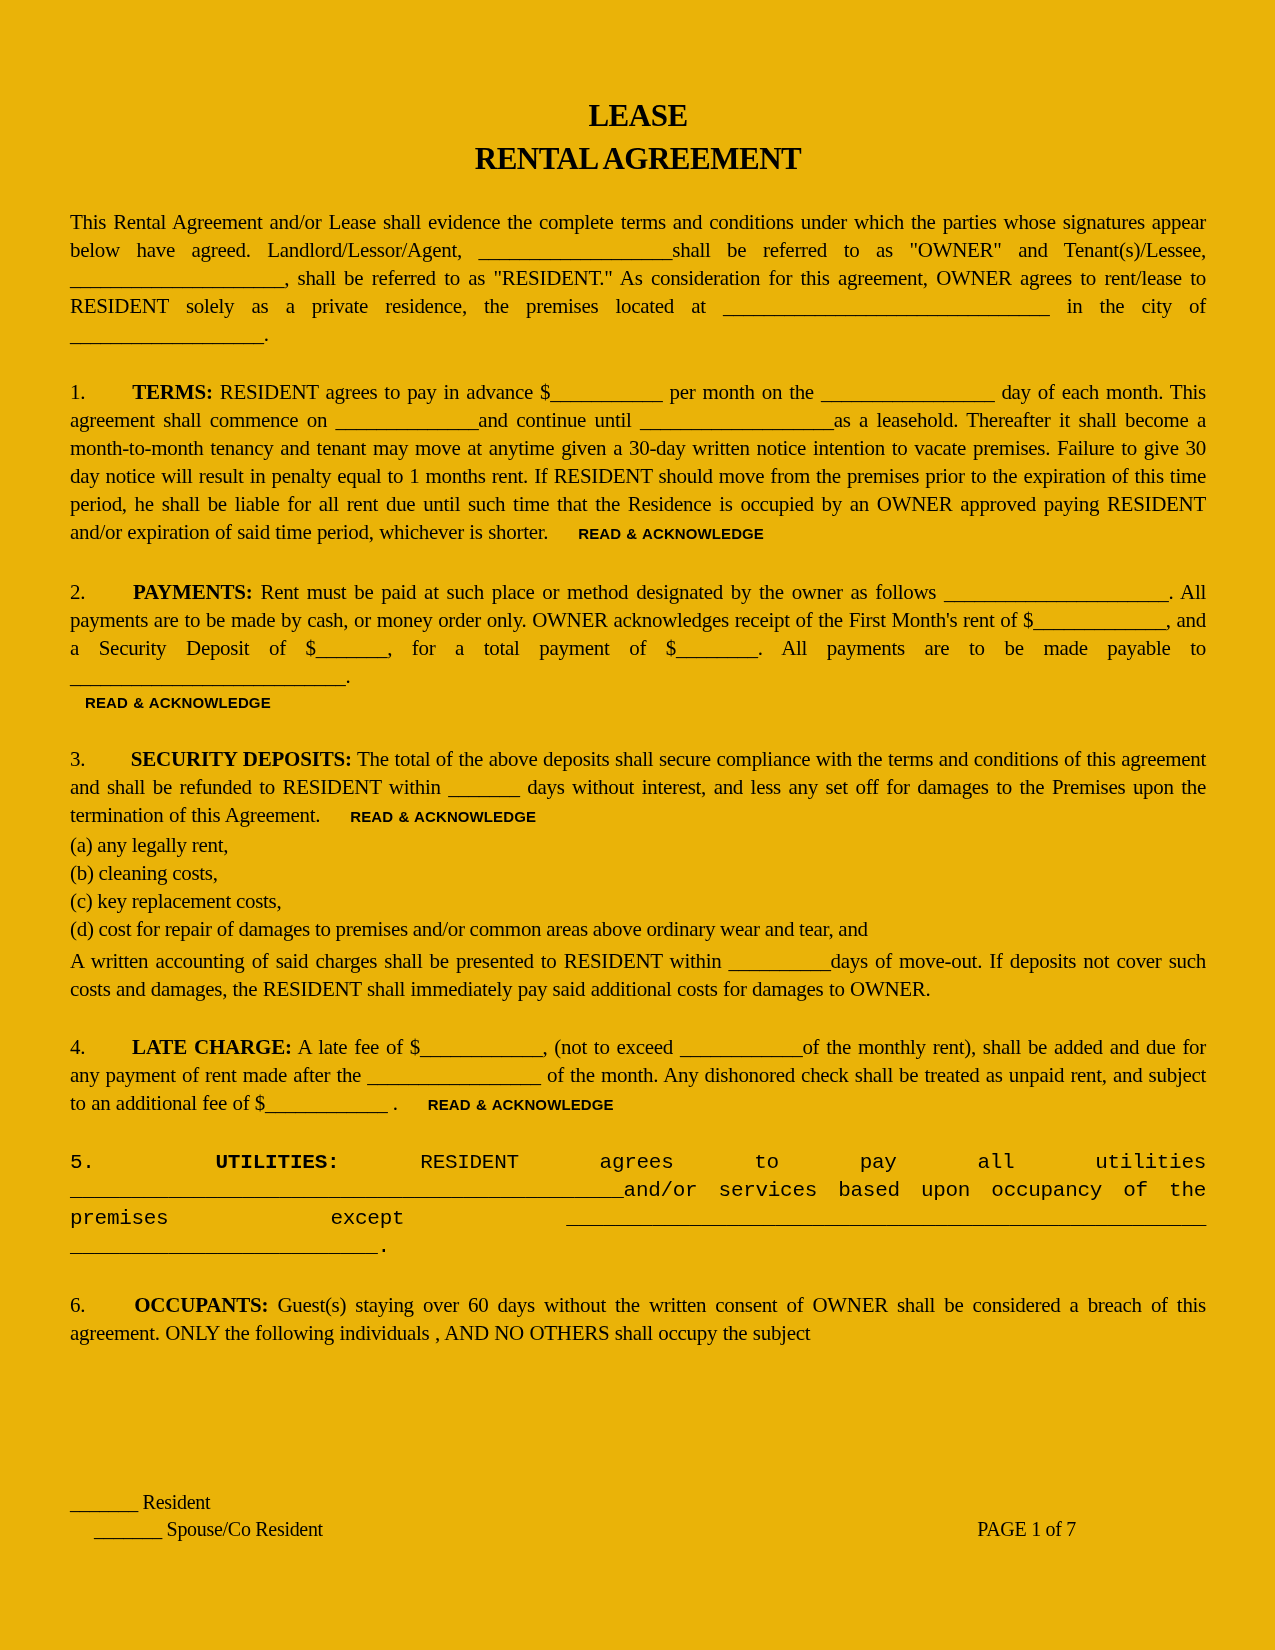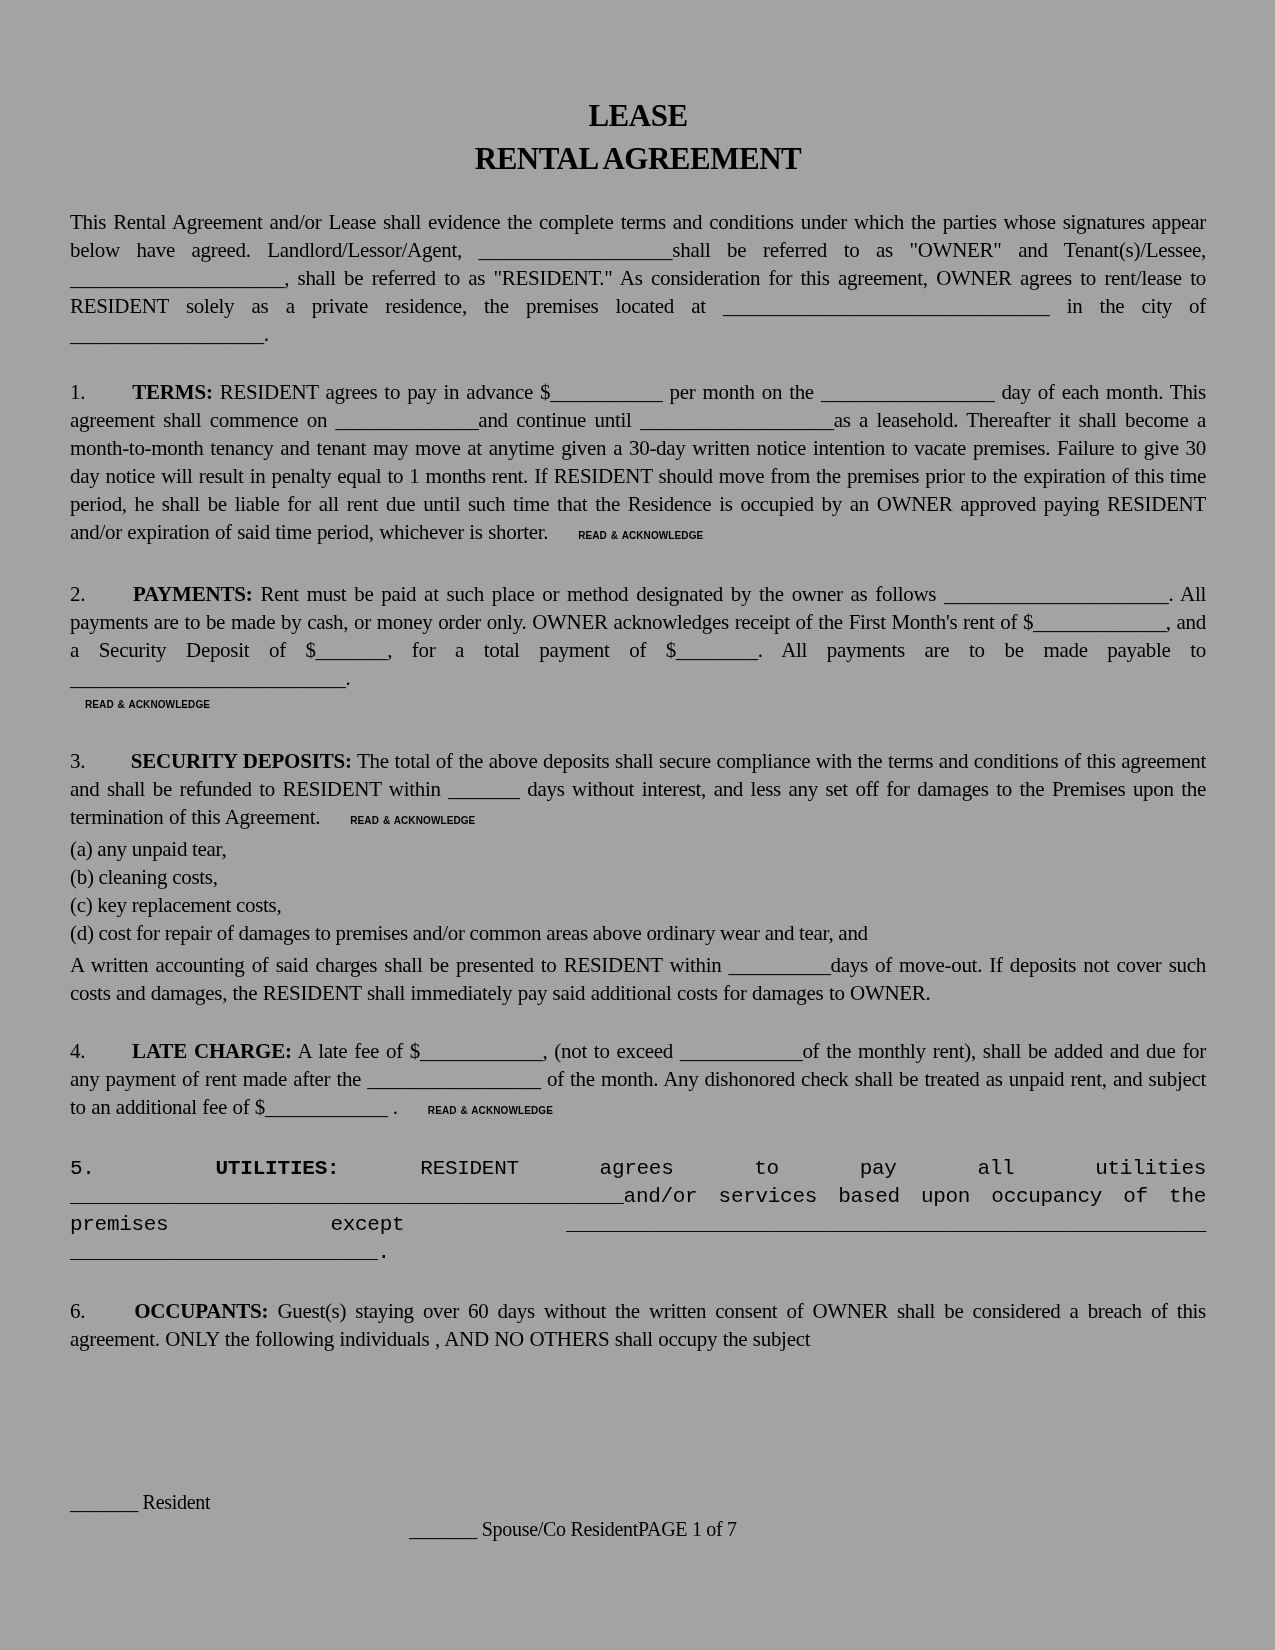--- a/index.html
+++ b/index.html
@@ -4,21 +4,21 @@
 <style>
   html, body {
     margin: 0;
     padding: 0;
     background: #ffffff;
   }
   .page {
     position: relative;
     width: 1275px;
     height: 1650px;
-    background: #a3a3a3;
+    background: #eab308;
     color: #000000;
     font-family: "Liberation Serif", serif;
     overflow: hidden;
   }
   .content {
     position: absolute;
     left: 70px;
     top: 0;
     width: 1136px;
   }
@@ -40,21 +40,21 @@
     word-spacing: 0.5px;
   }
   .para.first { margin-top: 12px; }
   .para.no-gap { margin-top: 4px; }
   .wrap-any { overflow-wrap: anywhere; font-family: Liberation Mono, monospace; }
   .sec-num { font-weight: 400; }
   .sec-title { font-weight: 700; letter-spacing: -0.2px; margin-left: 40px; }
   .ack {
     font-family: "Liberation Sans", sans-serif;
     font-weight: 700;
-    font-size: 10px;
+    font-size: 15px;
     letter-spacing: 0.1px;
     word-spacing: 1px;
   }
   .ack-inline {
     margin-left: 30px;
     white-space: nowrap;
   }
   .ack-block {
     margin: 1px 0 0 15px;
     line-height: 24px;
@@ -73,21 +73,22 @@
     top: 1489px;
     font-size: 20px;
     line-height: 27px;
     letter-spacing: -0.3px;
   }
   .footer-row {
     display: flex;
     justify-content: flex-start;
   }
   .footer-row.second {
-    justify-content: center;
+    justify-content: space-between;
+    margin-left: 24px;
   }
   .page-label {
     margin-right: 125px;
   }
 </style>
 </head>
 <body>
 
 <div class="page">
   <div class="content">
@@ -98,21 +99,21 @@
     </h1>
 
     <p class="para first">This Rental Agreement and/or Lease shall evidence the complete terms and conditions under which the parties whose signatures appear below have agreed. Landlord/Lessor/Agent, ___________________shall be referred to as "OWNER" and Tenant(s)/Lessee, _____________________, shall be referred to as "RESIDENT." As consideration for this agreement, OWNER agrees to rent/lease to RESIDENT solely as a private residence, the premises located at ________________________________ in the city of ___________________.</p>
 
     <p class="para"><span class="sec-num">1.</span> <span class="sec-title">TERMS:</span><span> RESIDENT agrees to pay in advance $___________ per month on the _________________ day of each month. This agreement shall commence on ______________and continue until ___________________as a leasehold. Thereafter it shall become a month-to-month tenancy and tenant may move at anytime given a 30-day written notice intention to vacate premises. Failure to give 30 day notice will result in penalty equal to 1 months rent. If RESIDENT should move from the premises prior to the expiration of this time period, he shall be liable for all rent due until such time that the Residence is occupied by an OWNER approved paying RESIDENT and/or expiration of said time period, whichever is shorter.</span><span class="ack ack-inline">READ &amp; ACKNOWLEDGE</span></p>
 
     <p class="para"><span class="sec-num">2.</span> <span class="sec-title">PAYMENTS:</span><span> Rent must be paid at such place or method designated by the owner as follows ______________________. All payments are to be made by cash, or money order only. OWNER acknowledges receipt of the First Month's rent of $_____________, and a Security Deposit of $_______, for a total payment of $________. All payments are to be made payable to ___________________________.</span></p>
     <div class="ack ack-block">READ &amp; ACKNOWLEDGE</div>
 
     <p class="para"><span class="sec-num">3.</span> <span class="sec-title">SECURITY DEPOSITS:</span><span> The total of the above deposits shall secure compliance with the terms and conditions of this agreement and shall be refunded to RESIDENT within _______ days without interest, and less any set off for damages to the Premises upon the termination of this Agreement.</span><span class="ack ack-inline">READ &amp; ACKNOWLEDGE</span></p>
-    <div class="list-line">(a) any unpaid tear,</div>
+    <div class="list-line">(a) any legally rent,</div>
     <div class="list-line">(b) cleaning costs,</div>
     <div class="list-line">(c) key replacement costs,</div>
     <div class="list-line">(d) cost for repair of damages to premises and/or common areas above ordinary wear and tear, and</div>
     <p class="para no-gap">A written accounting of said charges shall be presented to RESIDENT within __________days of move-out. If deposits not cover such costs and damages, the RESIDENT shall immediately pay said additional costs for damages to OWNER.</p>
 
     <p class="para"><span class="sec-num">4.</span> <span class="sec-title">LATE CHARGE:</span><span> A late fee of $____________, (not to exceed ____________of the monthly rent), shall be added and due for any payment of rent made after the _________________ of the month. Any dishonored check shall be treated as unpaid rent, and subject to an additional fee of $____________ .</span><span class="ack ack-inline">READ &amp; ACKNOWLEDGE</span></p>
 
     <p class="para wrap-any"><span class="sec-num">5.</span> <span class="sec-title">UTILITIES:</span><span> RESIDENT agrees to pay all utilities _____________________________________________and/or services based upon occupancy of the premises except ____________________________________________________ _________________________.</span></p>
 
     <p class="para"><span class="sec-num">6.</span> <span class="sec-title">OCCUPANTS:</span><span> Guest(s) staying over 60 days without the written consent of OWNER shall be considered a breach of this agreement. ONLY the following individuals , AND NO OTHERS shall occupy the subject</span></p>

